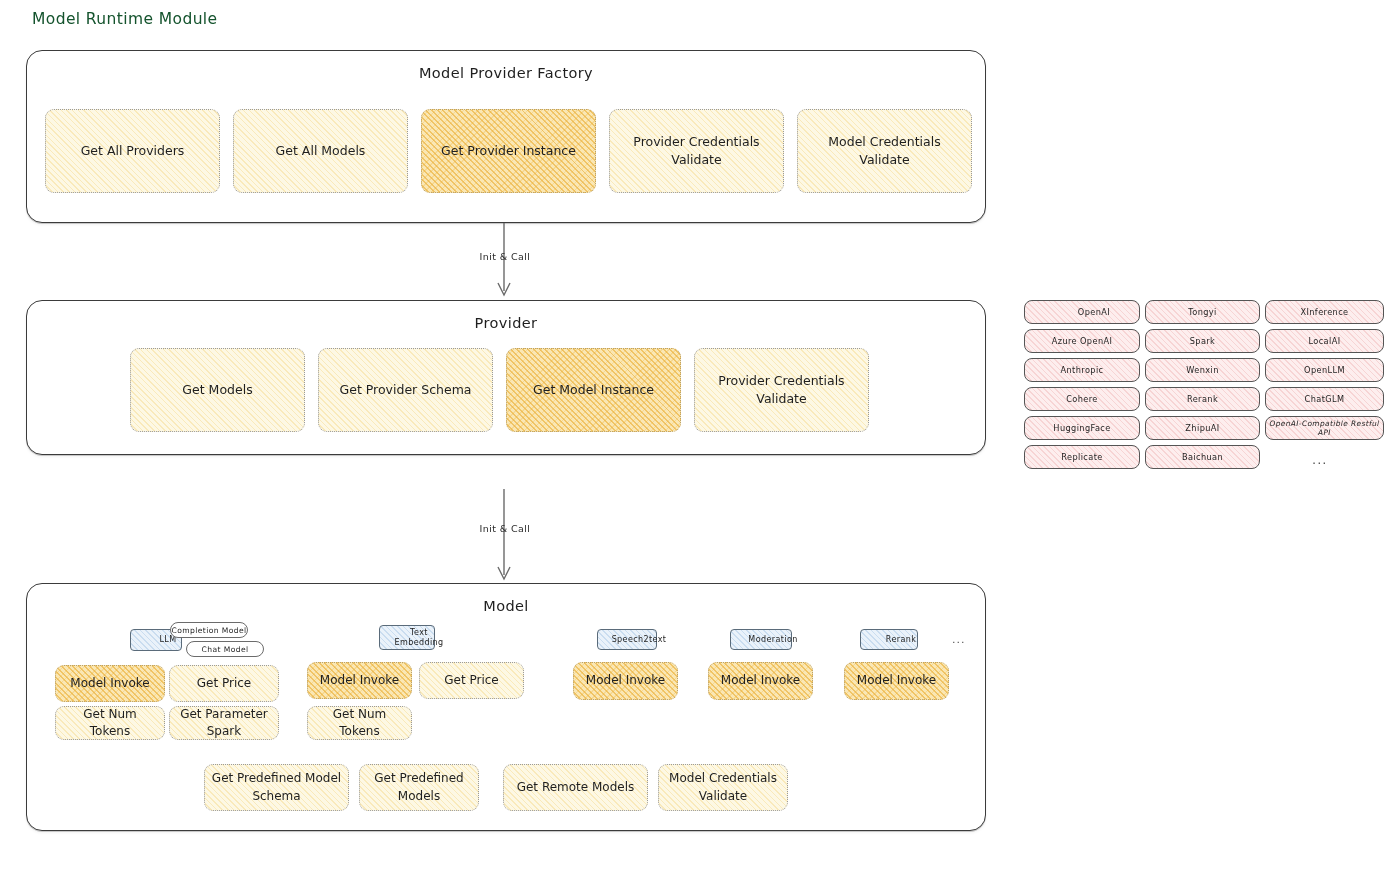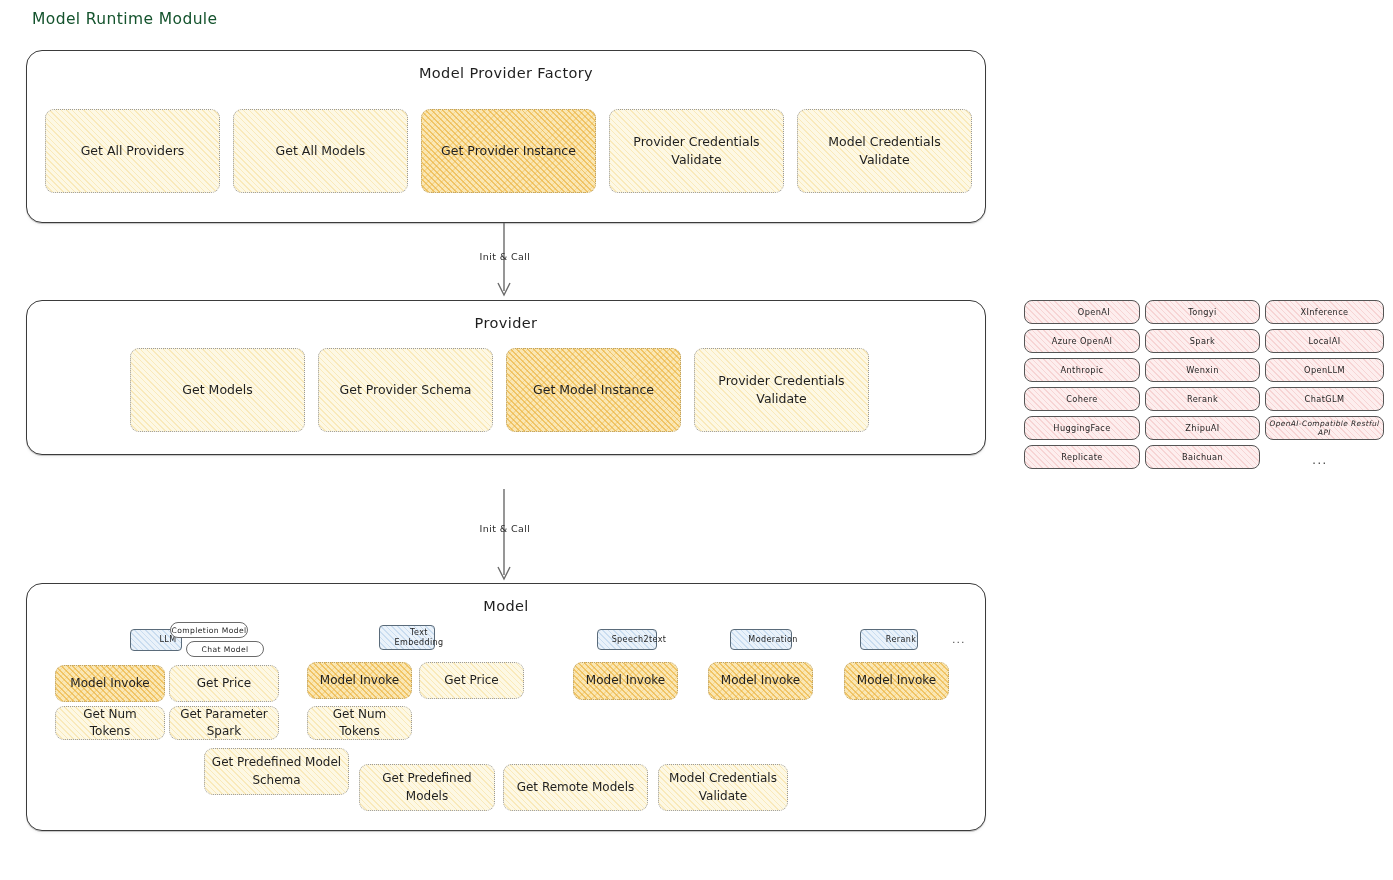--- a/index.html
+++ b/index.html
@@ -235,19 +235,19 @@
     <div class="box hl sm" style="left:546px; top:78px; width:105px; height:38px;">Model Invoke</div>
 
     <div class="chip-b hand" style="left:703px; top:45px; width:62px; height:21px;">Moderation</div>
     <div class="box hl sm" style="left:681px; top:78px; width:105px; height:38px;">Model Invoke</div>
 
     <div class="chip-b hand" style="left:833px; top:45px; width:58px; height:21px;">Rerank</div>
     <div class="box hl sm" style="left:817px; top:78px; width:105px; height:38px;">Model Invoke</div>
 
     <div class="ellipsis hand" style="left:925px; top:49px; font-size:11px;">...</div>
 
-    <div class="box sm" style="left:177px; top:164px; width:145px; height:47px;">Get Predefined Model Schema</div>
-    <div class="box sm" style="left:332px; top:180px; width:136px; height:47px;">Get Predefined Models</div>
+    <div class="box sm" style="left:177px; top:180px; width:145px; height:47px;">Get Predefined Model Schema</div>
+    <div class="box sm" style="left:332px; top:180px; width:120px; height:47px;">Get Predefined Models</div>
     <div class="box sm" style="left:476px; top:180px; width:145px; height:47px;">Get Remote Models</div>
     <div class="box sm" style="left:631px; top:180px; width:130px; height:47px;">Model Credentials Validate</div>
   </div>
 
 </div>
 
 </body></html>

